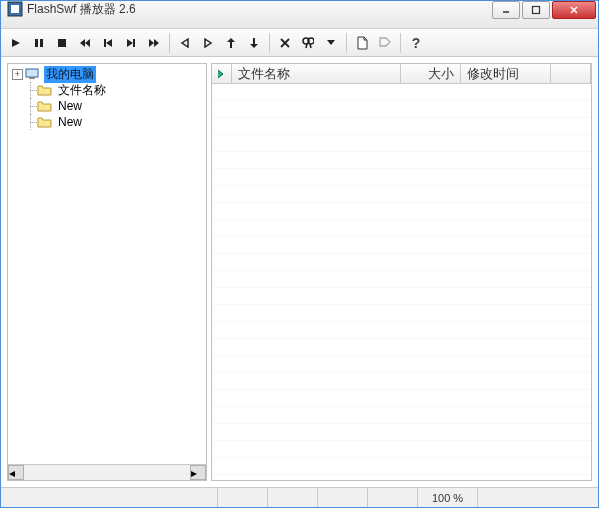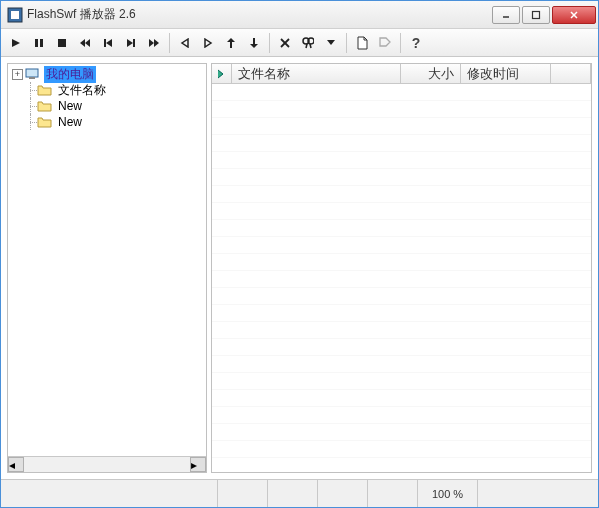--- a/index.html
+++ b/index.html
@@ -1,18 +1,18 @@
 <!DOCTYPE html>
 <html><head>
 <meta charset="utf-8">
 <style>
 * { box-sizing: border-box; margin: 0; padding: 0; }
 body { font-family: "SimSun", "Microsoft YaHei", Tahoma, sans-serif; font-size: 12px; background: #fff; overflow: hidden; }
 .window { width: 599px; height: 508px; border: 1px solid #4a90d9; background: #fff; display: flex; flex-direction: column; }
-.titlebar { height: 28px; background: linear-gradient(#f8f8f8, #e8e8e8); display: flex; align-items: center; padding: 0 2px; border-bottom: 1px solid #d0d0d0; }
+.titlebar { height: 28px; background: linear-gradient(#f8f8f8, #e8e8e8); display: flex; padding: 0 2px; border-bottom: 1px solid #d0d0d0; }
 .app-icon { width: 16px; height: 16px; margin: 0 4px; display: inline-flex; align-items: center; justify-content: center; }
 .title-text { flex: 1; font-size: 12px; color: #333; }
 .win-controls { display: flex; gap: 2px; }
 .win-btn { width: 28px; height: 18px; border: 1px solid #a0a0a0; background: linear-gradient(#fdfdfd,#e8e8e8); display: flex; align-items: center; justify-content: center; cursor: pointer; border-radius: 2px; }
 .win-btn.close { background: linear-gradient(#e88,#c33); border-color: #a22; color: #fff; width: 44px; }
 .toolbar { height: 28px; background: linear-gradient(#fdfdfd,#ececec); border-bottom: 1px solid #c8c8c8; display: flex; align-items: center; padding: 0 4px; gap: 1px; }
 .tbtn { width: 22px; height: 22px; display: flex; align-items: center; justify-content: center; cursor: pointer; color: #222; }
 .tsep { width: 1px; height: 20px; background: #c8c8c8; margin: 0 3px; }
 .content { flex: 1; display: flex; padding: 6px; gap: 4px; min-height: 0; }
 .pane { border: 1px solid #c0c0c0; display: flex; flex-direction: column; min-height: 0; }
@@ -20,32 +20,32 @@
 .file-pane { flex: 1; background: #fff; }
 .tree { flex: 1; overflow: auto; padding: 2px 0; }
 .tree-row { display: flex; align-items: center; height: 16px; white-space: nowrap; }
 .twisty { width: 11px; height: 11px; border: 1px solid #888; font-size: 9px; line-height: 9px; text-align: center; margin-right: 2px; color: #444; cursor: pointer; }
 .twisty.empty { border: none; }
 .dotted-line { width: 12px; height: 16px; position: relative; }
 .dotted-line::before { content: ""; position: absolute; left: 5px; top: 0; bottom: 0; border-left: 1px dotted #aaa; }
 .dotted-line::after { content: ""; position: absolute; left: 5px; top: 8px; width: 7px; border-top: 1px dotted #aaa; }
 .tree-icon { width: 16px; height: 12px; margin-right: 3px; display: inline-flex; align-items: center; justify-content: center; }
 .tree-label { padding: 0 2px; }
-.tree-label.selected { background: #3399ff; color: #4c1d95; }
+.tree-label.selected { background: #3399ff; color: #0f172a; }
 .table-header { height: 20px; display: flex; background: linear-gradient(#fdfdfd,#ececec); border-bottom: 1px solid #c8c8c8; }
 .th { border-right: 1px solid #c8c8c8; padding: 2px 6px; display: flex; align-items: center; font-size: 13px; color: #333; }
 .th.icon-col { width: 20px; padding: 2px; justify-content: center; }
 .th.name-col { flex: 1; }
 .th.size-col { width: 60px; justify-content: flex-end; }
 .th.date-col { width: 90px; }
 .th.last-col { width: 40px; }
 .table-body { flex: 1; overflow: auto; background: repeating-linear-gradient(#fff,#fff 16px,#f7f7f7 16px,#f7f7f7 17px); }
 .hscroll { height: 16px; border-top: 1px solid #c8c8c8; display: flex; }
 .hscroll-thumb { width: 16px; background: #e0e0e0; border: 1px solid #b0b0b0; }
-.statusbar { height: 28px; background: #f0f0f0; border-top: 1px solid #c8c8c8; display: flex; }
+.statusbar { height: 20px; background: #f0f0f0; border-top: 1px solid #c8c8c8; display: flex; }
 .sb-cell { border-right: 1px solid #c8c8c8; height: 100%; display: flex; align-items: center; justify-content: center; font-size: 11px; color: #333; }
 svg { display: block; }
 </style>
 </head>
 <body>
 
 <div class="window">
 
   <div class="titlebar">
     <span class="app-icon">

